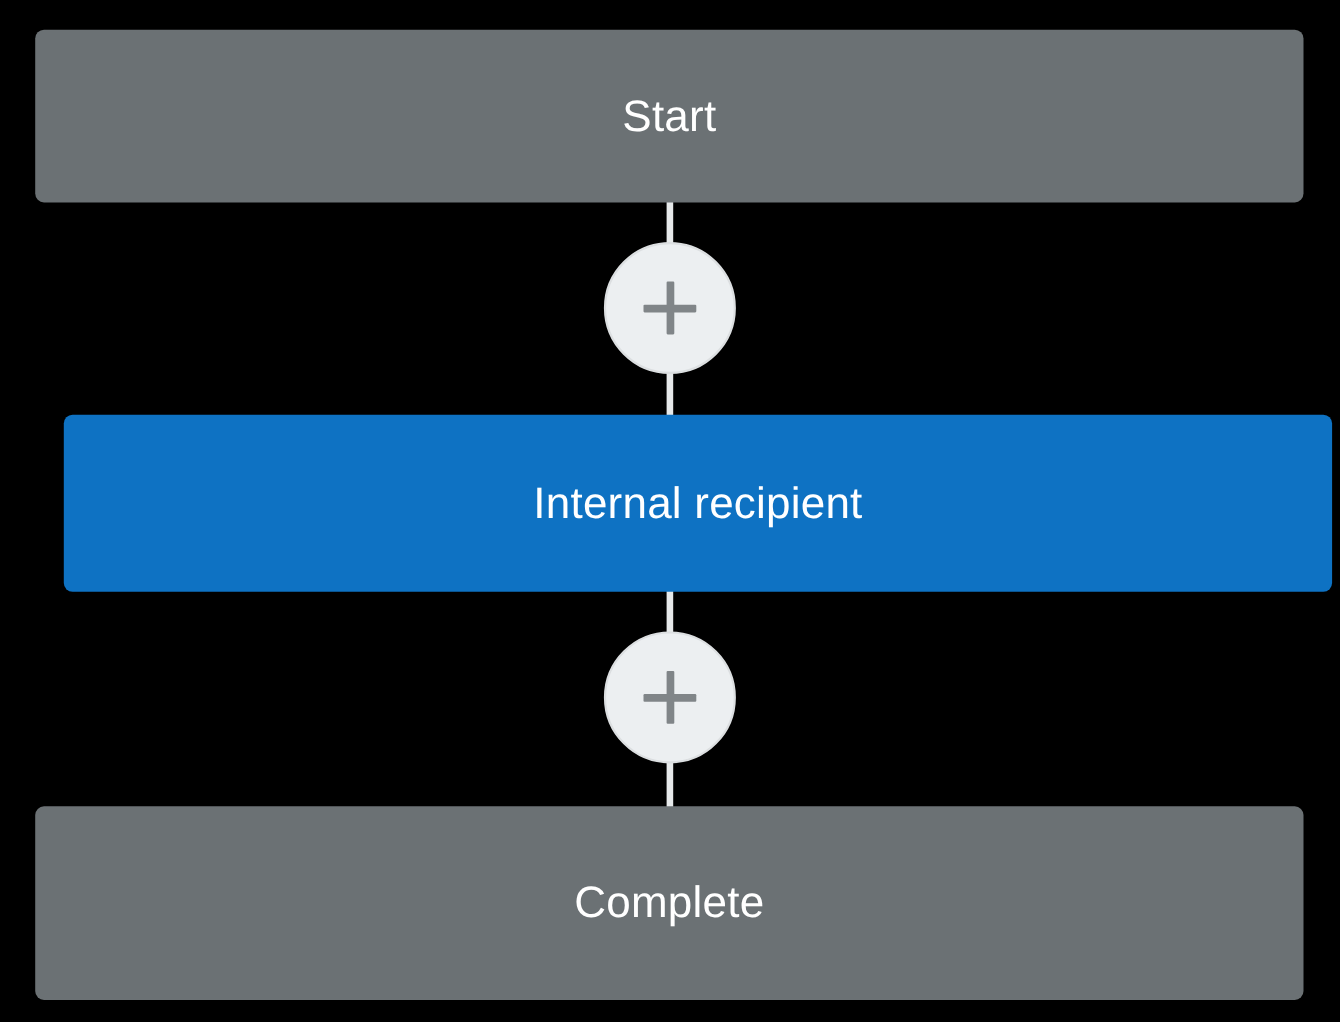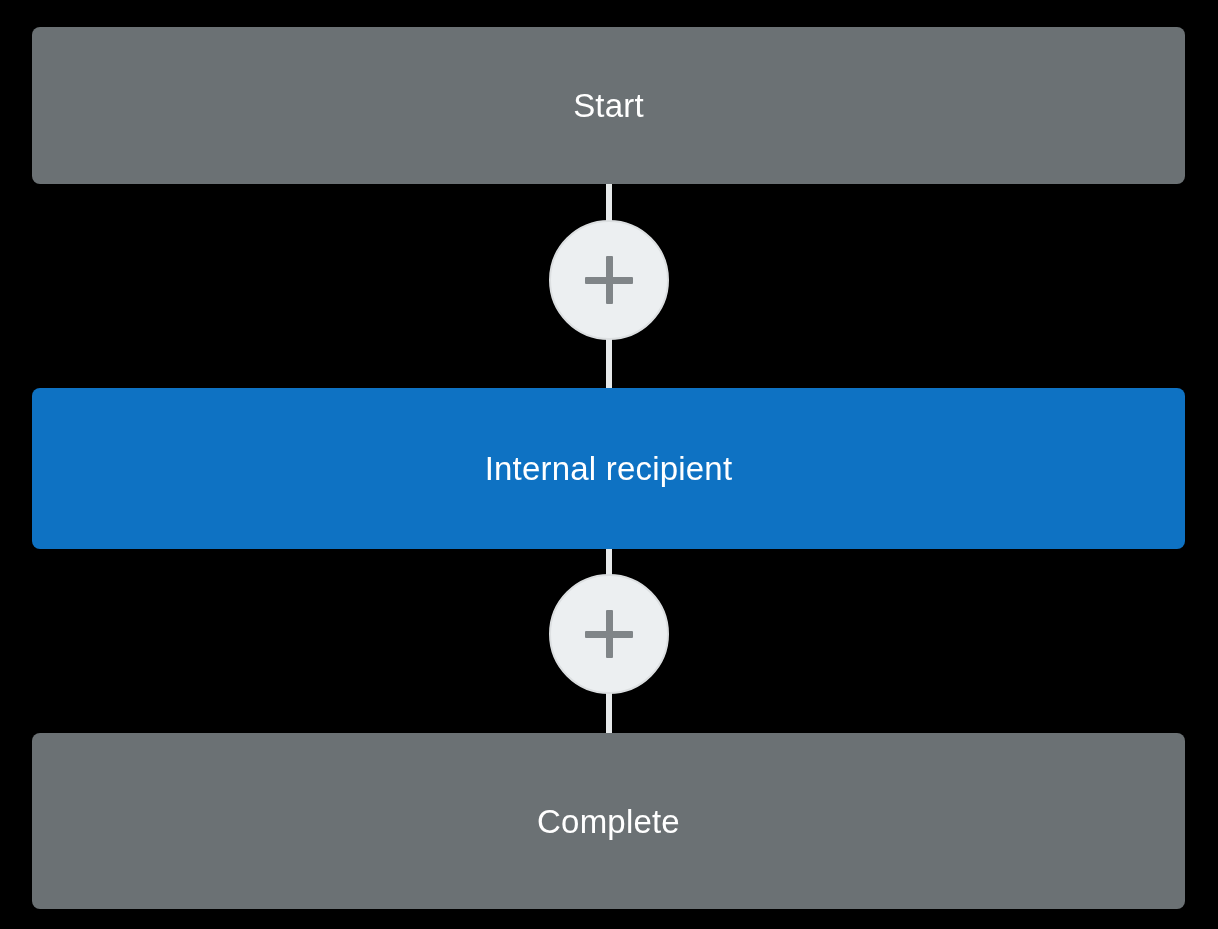--- a/index.html
+++ b/index.html
@@ -44,29 +44,29 @@
     width: 1153px;
     border-radius: 8px;
     display: flex;
     align-items: center;
     justify-content: center;
     z-index: 2;
     box-sizing: border-box;
   }
   .node-label {
     color: #ffffff;
-    font-size: 33px;
+    font-size: 40px;
     font-weight: 400;
     letter-spacing: 0.2px;
     line-height: 1;
     white-space: nowrap;
   }
 
   .node-start    { top: 27px;  height: 157px; background: #6b7174; }
-  .node-active   { top: 388px; height: 161px; background: #0e72c3; }
+  .node-active   { top: 377px; height: 161px; background: #0e72c3; margin-left: 26px; }
   .node-complete { top: 733px; height: 176px; background: #6b7174; }
 
   
   .add-button {
     position: absolute;
     left: 549px;
     width: 120px;
     height: 120px;
     border-radius: 50%;
     background: #eceff1;

